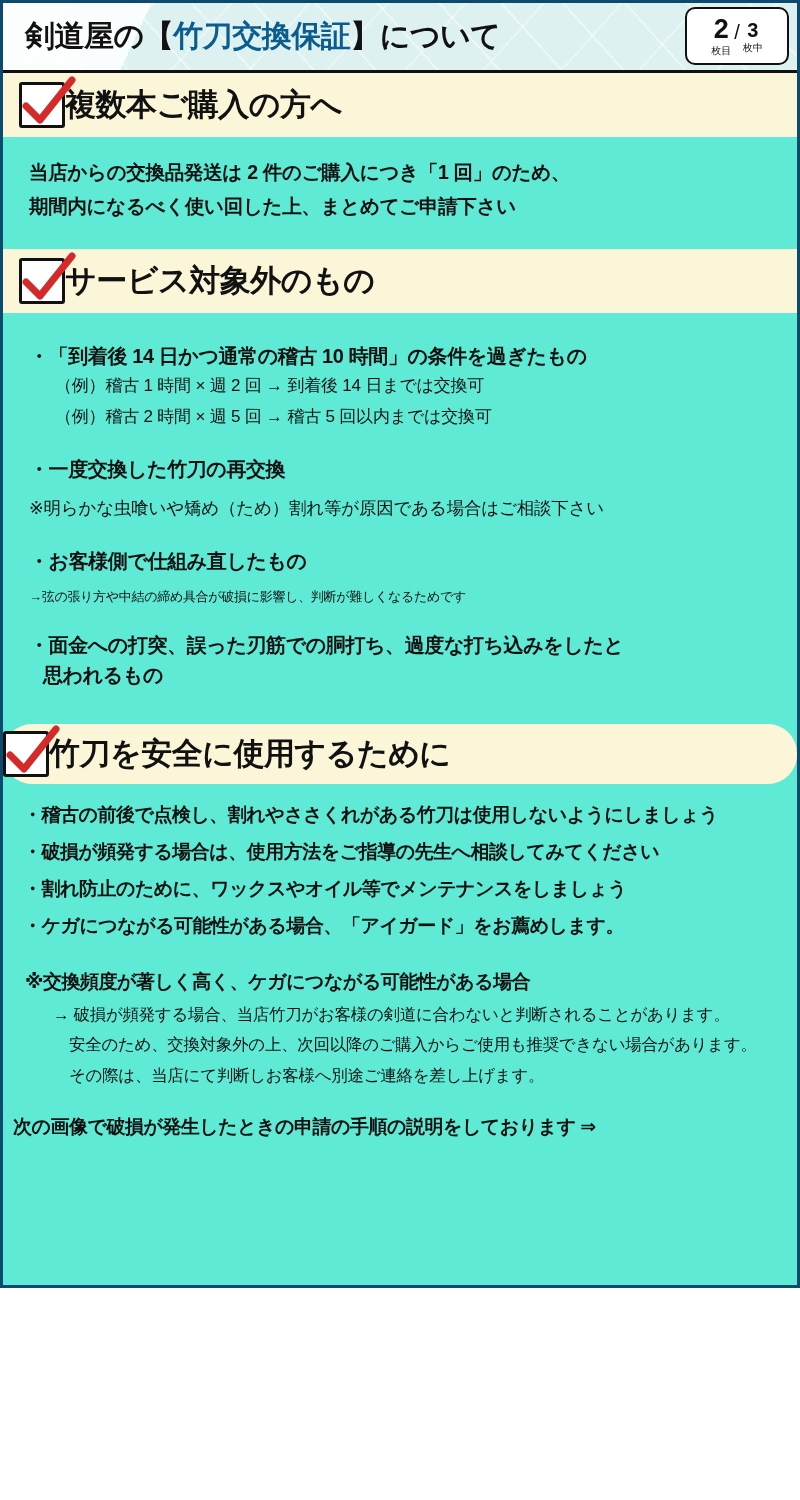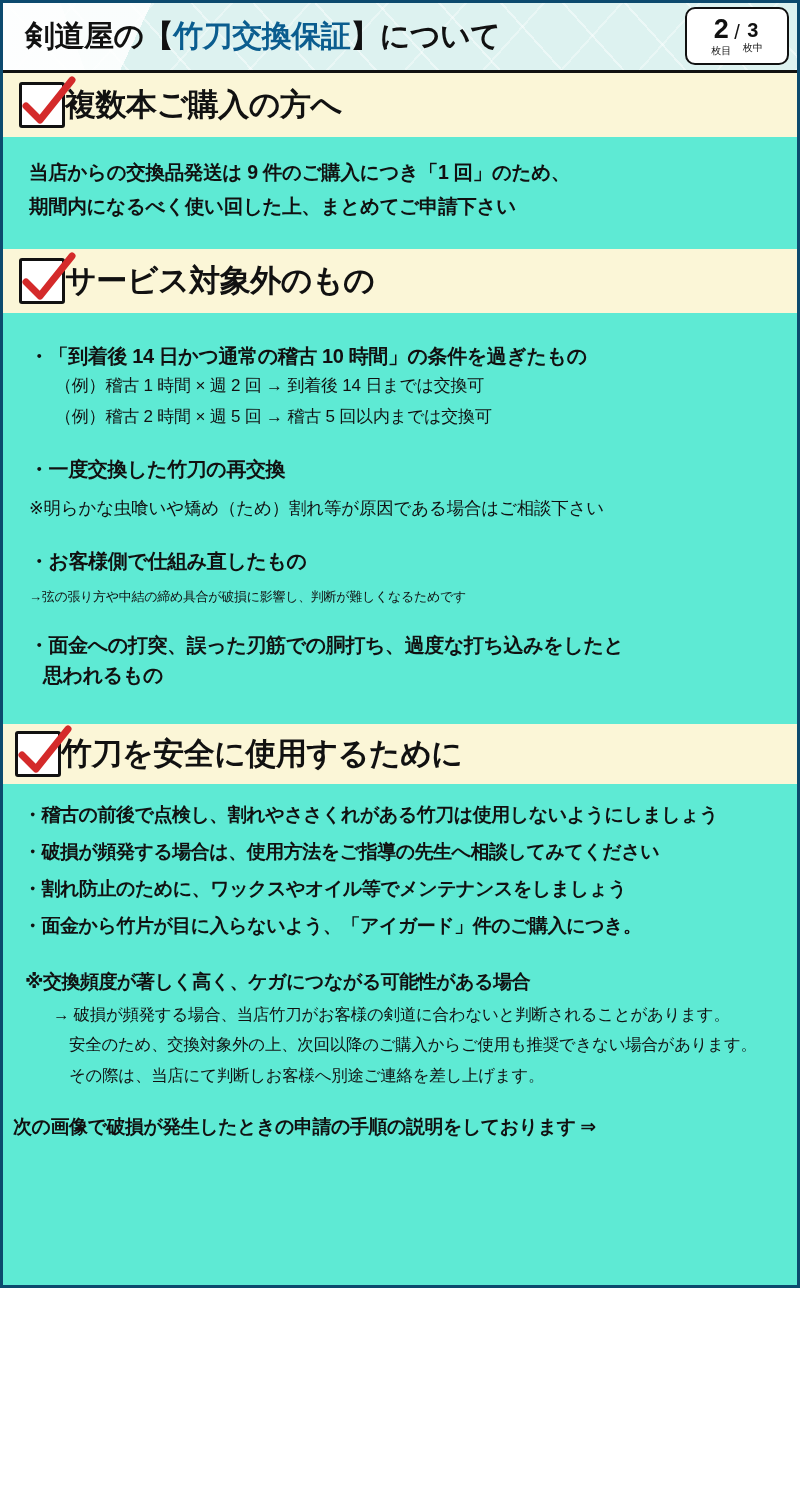--- a/index.html
+++ b/index.html
@@ -70,21 +70,21 @@
   .pc-small { font-size: 10px; color: #111; margin-top: 3px; }
   .pc-slash { font-size: 20px; color: #111; padding: 0 1px 8px 1px; align-self: center; }
 
   
   .section-bar {
     background: #fbf6d7;
     display: flex;
     align-items: center;
     padding: 9px 16px;
   }
-  .section-bar.tight { padding: 7px 12px; }
+  .section-bar.tight { padding: 7px 0; border-radius: 29px; }
   .check {
     flex: 0 0 auto;
     width: 46px; height: 46px;
     border: 3px solid #111111;
     background: #ffffff;
     position: relative;
     border-radius: 3px;
   }
   .check svg { position: absolute; left: -6px; top: -13px; }
   .section-title {
@@ -193,21 +193,21 @@
   <div class="section-bar">
     <div class="check">
       <svg width="62" height="62" viewBox="0 0 62 62" aria-hidden="true">
         <path d="M10 34 L24 48 L56 8" fill="none" stroke="#d42a2a" stroke-width="7" stroke-linecap="round" stroke-linejoin="round"></path>
       </svg>
     </div>
     <div class="section-title">複数本ご購入の方へ</div>
   </div>
 
   <div class="block">
-    <div class="line">当店からの交換品発送は 9 件のご購入につき「1 回」のため、</div>
+    <div class="line">当店からの交換品発送は 2 件のご購入につき「1 回」のため、</div>
     <div class="line">期間内になるべく使い回した上、まとめてご申請下さい</div>
   </div>
 
   <div class="gap-m"></div>
 
   <div class="section-bar">
     <div class="check">
       <svg width="62" height="62" viewBox="0 0 62 62" aria-hidden="true">
         <path d="M10 34 L24 48 L56 8" fill="none" stroke="#d42a2a" stroke-width="7" stroke-linecap="round" stroke-linejoin="round"></path>
       </svg>
@@ -256,21 +256,21 @@
         <path d="M10 34 L24 48 L56 8" fill="none" stroke="#d42a2a" stroke-width="7" stroke-linecap="round" stroke-linejoin="round"></path>
       </svg>
     </div>
     <div class="section-title">竹刀を安全に使用するために</div>
   </div>
 
   <div class="list-area">
     <div class="list-item">・稽古の前後で点検し、割れやささくれがある竹刀は使用しないようにしましょう</div>
     <div class="list-item">・破損が頻発する場合は、使用方法をご指導の先生へ相談してみてください</div>
     <div class="list-item">・割れ防止のために、ワックスやオイル等でメンテナンスをしましょう</div>
-    <div class="list-item">・面金から竹片が目に入らないよう、「アイガード」件のご購入につき。</div>
+    <div class="list-item">・ケガにつながる可能性がある場合、「アイガード」をお薦めします。</div>
   </div>
 
   <div class="tail-area">
     <div class="gap-s"></div>
     <div class="tail-head">※交換頻度が著しく高く、ケガにつながる可能性がある場合</div>
     <div class="tail-line">→ 破損が頻発する場合、当店竹刀がお客様の剣道に合わないと判断されることがあります。</div>
     <div class="tail-line i2">安全のため、交換対象外の上、次回以降のご購入からご使用も推奨できない場合があります。</div>
     <div class="tail-line i2">その際は、当店にて判断しお客様へ別途ご連絡を差し上げます。</div>
   </div>
 

